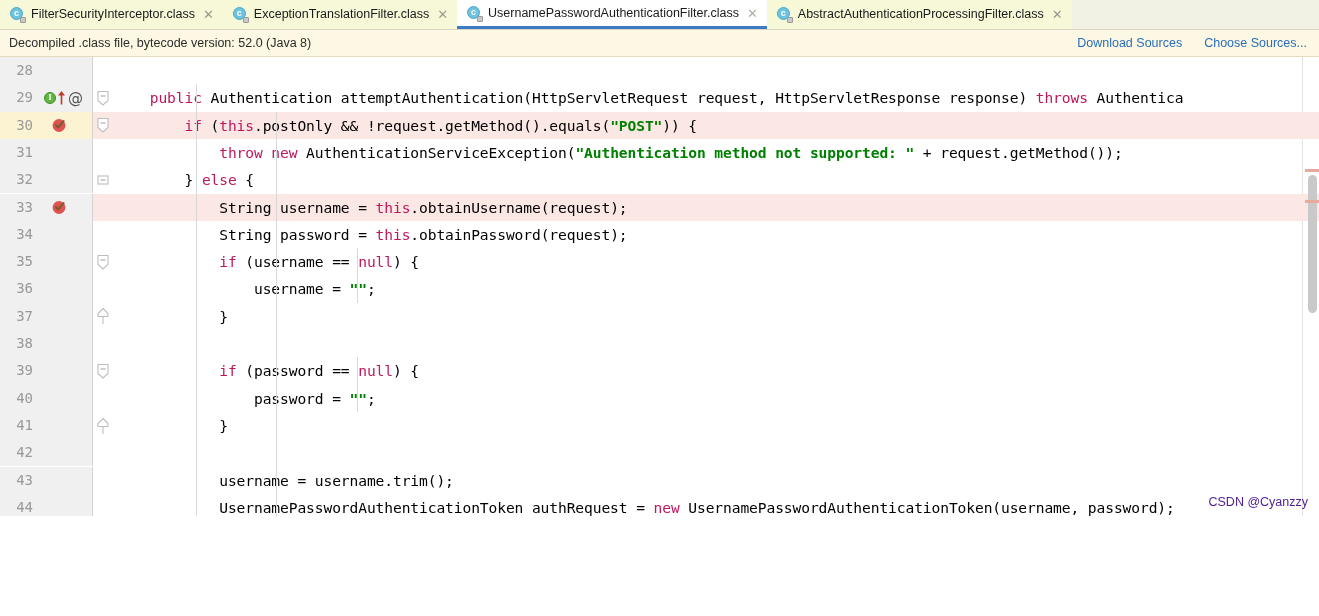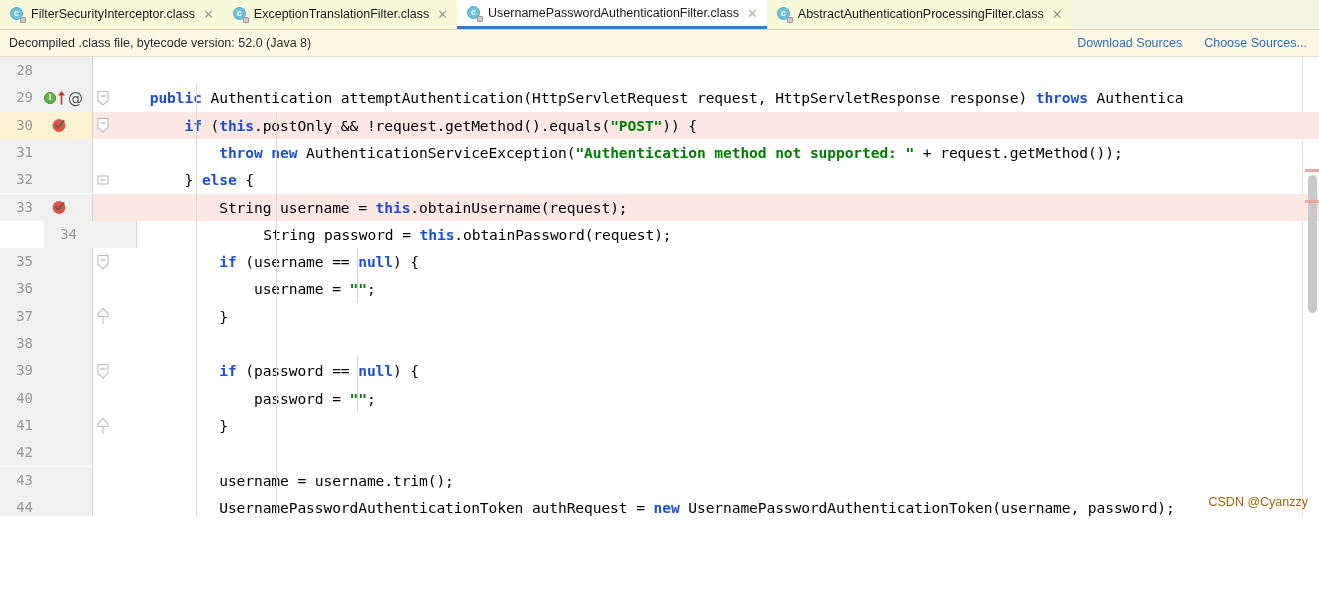--- a/index.html
+++ b/index.html
@@ -235,21 +235,21 @@
     z-index: 1;
     letter-spacing: -0.1px;
   }
   .code pre {
     margin: 0;
     font-family: inherit;
     font-size: inherit;
     line-height: inherit;
     white-space: pre;
   }
-  .kw { color: #1d4ed8; font-weight: bold; }
+  .kw { color: #be185d; font-weight: normal; }
   .str { color: #008000; font-weight: bold; }
   .plain { color: #000000; }
 
   
   .indent-guide {
     position: absolute;
     top: 0;
     width: 1px;
     height: 100%;
     background: #d8d8d8;
@@ -285,21 +285,21 @@
     background: #e3e3e3;
     z-index: 0;
   }
 
   .watermark {
     position: absolute;
     right: 11px;
     bottom: 7px;
     font-family: "Liberation Sans", sans-serif;
     font-size: 12.5px;
-    color: #a16207;
+    color: #4c1d95;
     z-index: 8;
     pointer-events: none;
     text-align: right;
   }
 </style>
 </head>
 <body>
 
 <div class="tabbar" id="tabbar">
     <div class="tab">
@@ -427,21 +427,21 @@
               <circle cx="7" cy="8" r="6.4" fill="#e05252"></circle>
               <path d="M4 7.6 L6.2 10 L11.6 3.6" stroke="#7a5c2e" stroke-width="2" fill="none" stroke-linecap="round" stroke-linejoin="round"></path>
             </svg></span>
         </div>
         <div class="gutter-fold"></div>
         <div class="gutter-sep"></div>
         <div class="code">
           <pre><span class="plain">            String username = </span><span class="kw">this</span><span class="plain">.obtainUsername(request);</span></pre>
         </div>
       </div>
-      <div class="row" style="top: 163.8px; position: absolute; left: 0px; right: 0px; margin-left: 44px;">
+      <div class="row" style="top: 163.8px; position: absolute; left: 0px; right: 0px;">
         <div class="gutter-num">34</div>
         <div class="gutter-icons"></div>
         <div class="gutter-fold"></div>
         <div class="gutter-sep"></div>
         <div class="code">
           <pre><span class="plain">            String password = </span><span class="kw">this</span><span class="plain">.obtainPassword(request);</span></pre>
         </div>
       </div>
       <div class="row" style="top: 191.1px; position: absolute; left: 0px; right: 0px;">
         <div class="gutter-num">35</div>

